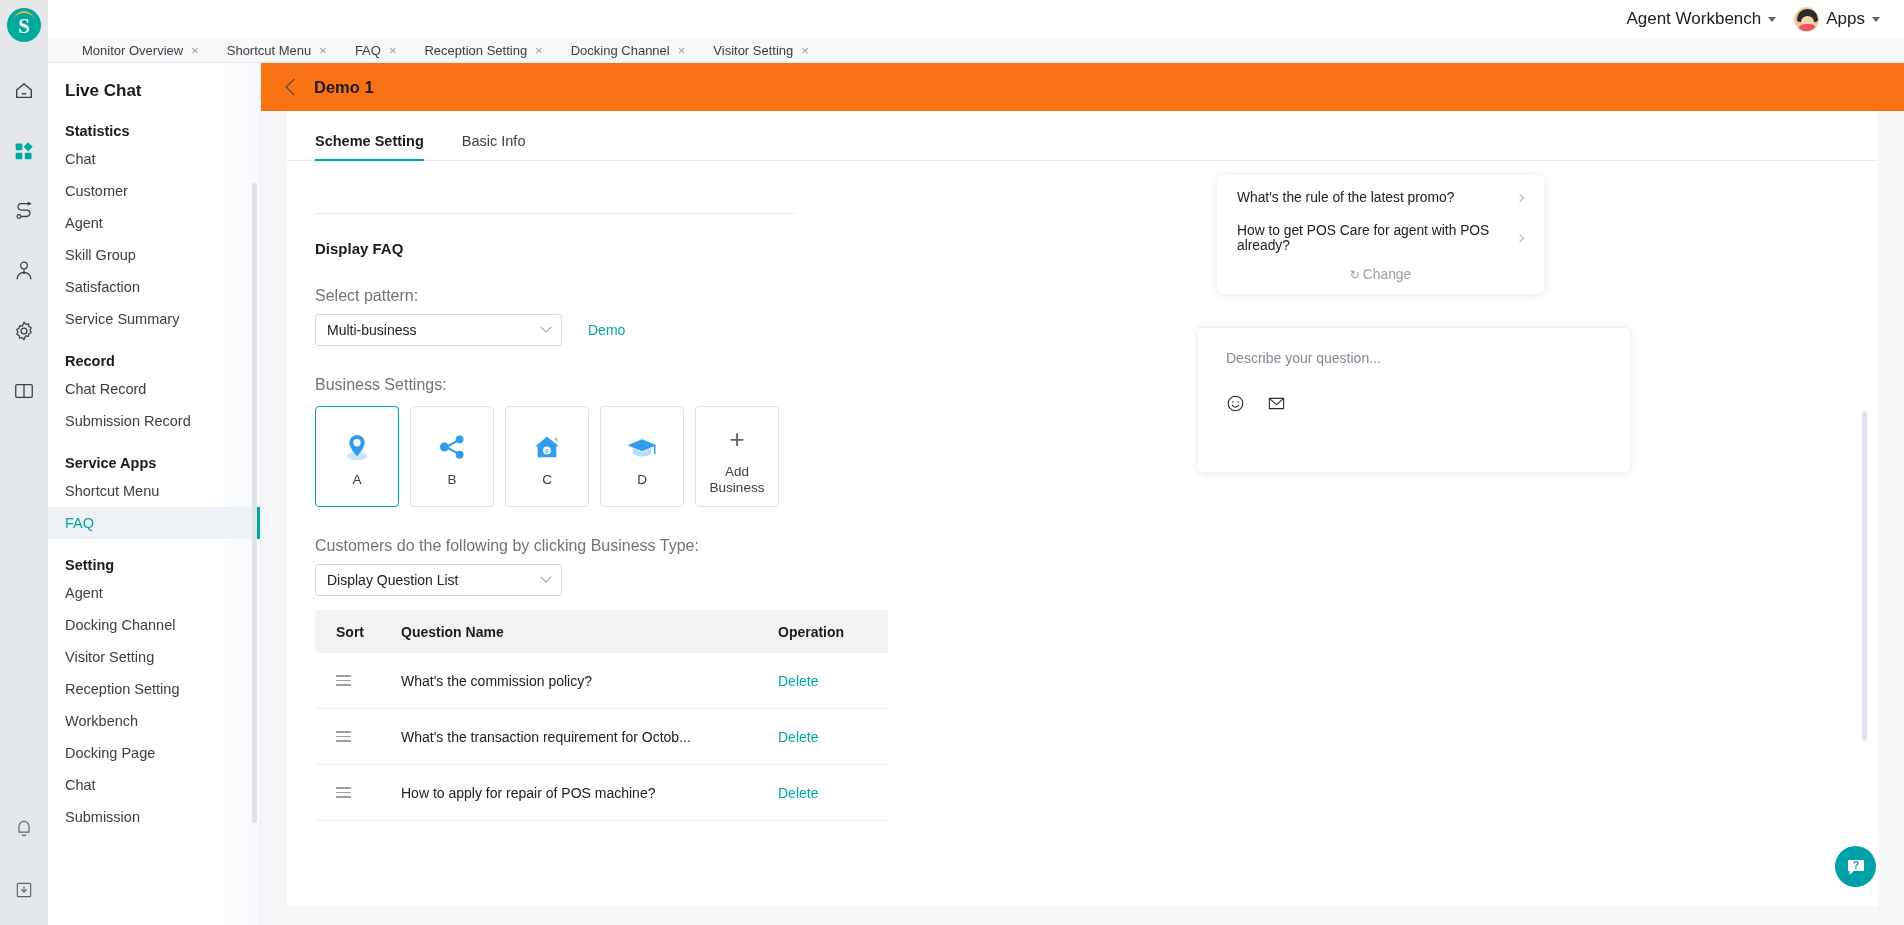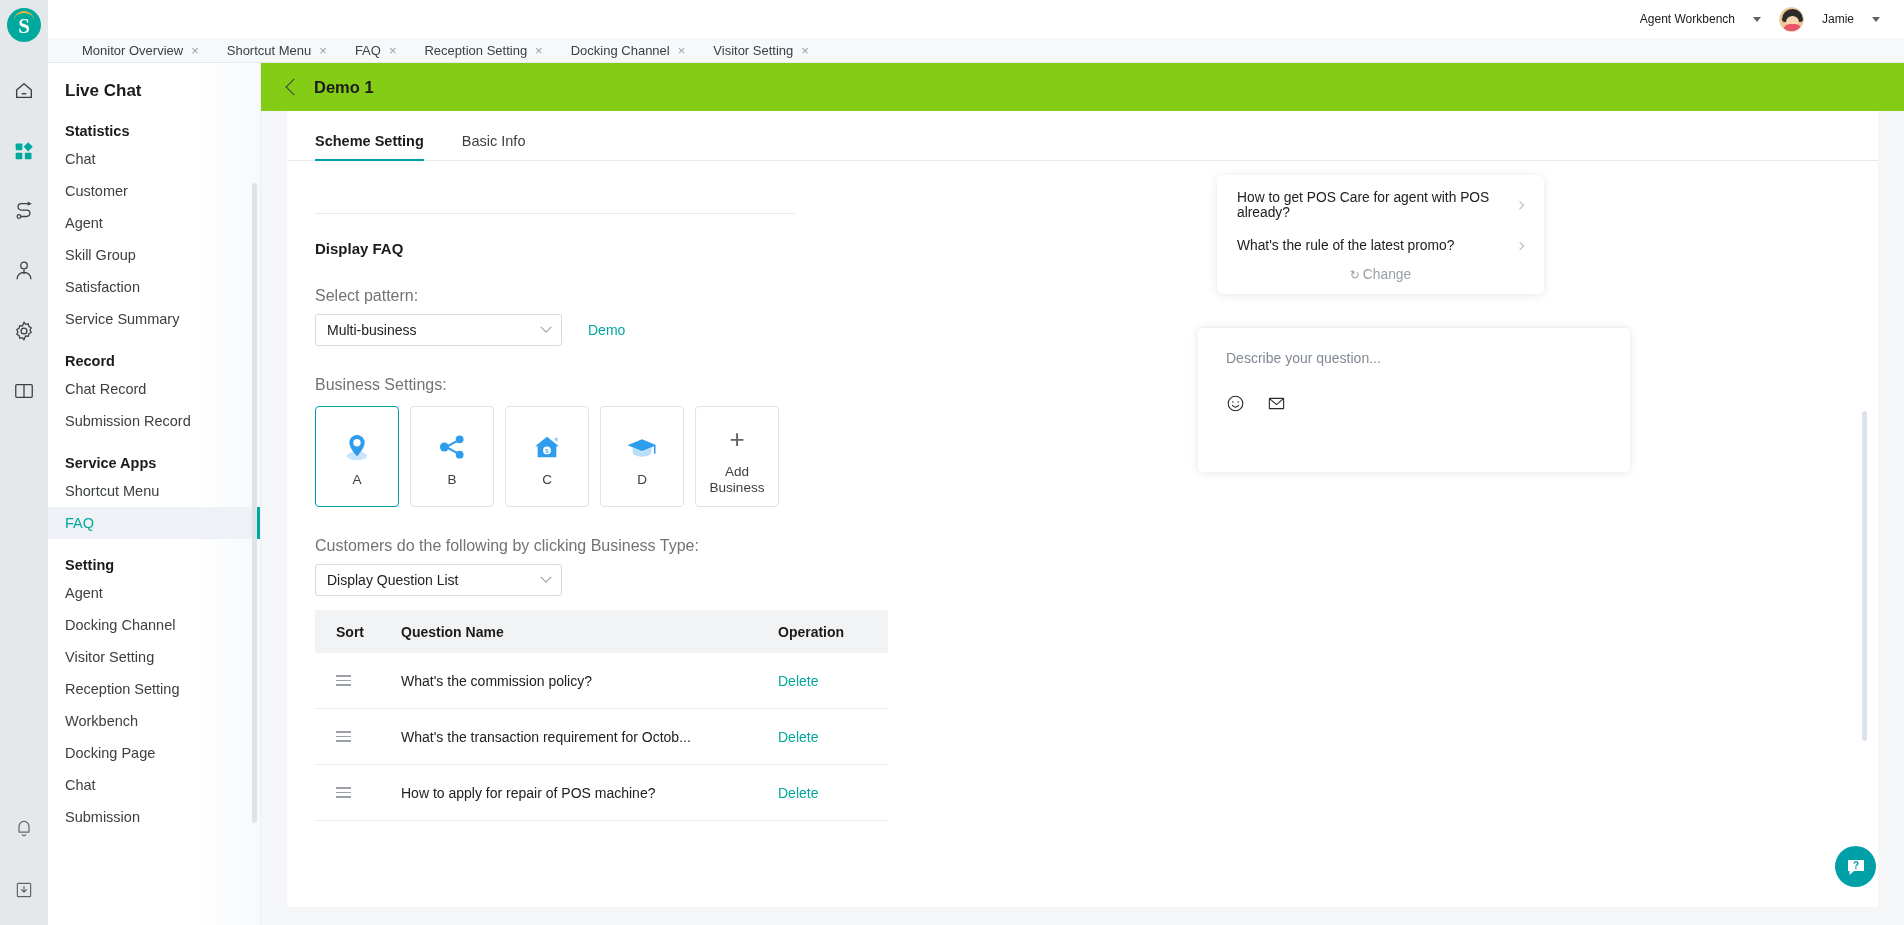--- a/index.html
+++ b/index.html
@@ -42,21 +42,21 @@
   .rail-btn.active { color: #00a99d; }
   .rail-bottom { position: absolute; bottom: 18px; display: flex; flex-direction: column; gap: 28px; align-items: center; }
 
   
   .topbar {
     position: absolute; left: 48px; top: 0; right: 0; height: 38px;
     background: #ffffff;
     display: flex; align-items: center; justify-content: flex-end;
     padding-right: 24px; gap: 18px;
   }
-  .tb-item { display: flex; align-items: center; gap: 18px; font-size: 12px; color: #212121; cursor: pointer; }
+  .tb-item { display: flex; align-items: center; gap: 7px; font-size: 17px; color: #212121; cursor: pointer; }
   .caret { width: 0; height: 0; border-left: 4px solid transparent; border-right: 4px solid transparent; border-top: 5px solid #5f6368; }
   .avatar {
     width: 25px; height: 25px; border-radius: 50%;
     background: #f2c48d; position: relative; overflow: hidden;
     border: 1px solid #e8d4b8;
   }
   .avatar .hair { position: absolute; left: 2px; top: 1px; width: 21px; height: 13px; background: #2b2b2b; border-radius: 11px 11px 3px 3px; }
   .avatar .face { position: absolute; left: 6px; top: 8px; width: 13px; height: 12px; background: #f7d6ad; border-radius: 50%; }
   .avatar .body { position: absolute; left: 3px; bottom: 0; width: 19px; height: 7px; background: #e8556b; border-radius: 9px 9px 0 0; }
 
@@ -87,21 +87,21 @@
     content: ""; position: absolute; right: 0; top: 0; bottom: 0; width: 3px; background: #00a99d;
   }
   .sb-scroll {
     position: absolute; right: 3px; top: 120px; width: 5px; height: 640px;
     background: #dfe3e9; border-radius: 3px;
   }
 
   
   .main { position: absolute; left: 261px; top: 63px; right: 0; bottom: 0; background: #f5f6f8; }
   .page-header {
-    height: 48px; background: #84cc16; display: flex; align-items: center;
+    height: 48px; background: #f97316; display: flex; align-items: center;
     padding-left: 24px; gap: 14px;
   }
   .back-chev { width: 12px; height: 12px; border-left: 1.8px solid #3c4043; border-bottom: 1.8px solid #3c4043; transform: rotate(45deg); cursor: pointer; margin-left: 3px; }
   .page-title { font-size: 16.5px; font-weight: bold; color: #1b1b1b; }
 
   .content-card {
     position: absolute; left: 26px; top: 48px; right: 26px; bottom: 18px;
     background: #ffffff; overflow: hidden;
   }
   .tabs-row { display: flex; gap: 38px; padding: 22px 0 0 28px; border-bottom: 1px solid #e8eaed; }
@@ -257,21 +257,21 @@
     <div class="tb-item">
       <span>Agent Workbench</span>
       <span class="caret"></span>
     </div>
     <div class="tb-item">
       <span class="avatar">
         <span class="hair"></span>
         <span class="face"></span>
         <span class="body"></span>
       </span>
-      <span>Jamie</span>
+      <span>Apps</span>
       <span class="caret"></span>
     </div>
   </div>
 
   <div class="tabstrip" id="tabstrip">
       <div class="tab">
         <span>Monitor Overview</span>
         <span class="x">×</span>
       </div>
       <div class="tab">
@@ -459,25 +459,25 @@
               </div>
           </div>
         </div>
 
         <div class="right-col">
           <div class="preview-wrap">
 
             <div class="faq-card">
               <div id="faq-qs">
                   <div class="faq-q">
-                    <span>How to get POS Care for agent with POS already?</span>
+                    <span>What's the rule of the latest promo?</span>
                     <span class="q-chev"></span>
                   </div>
                   <div class="faq-q">
-                    <span>What's the rule of the latest promo?</span>
+                    <span>How to get POS Care for agent with POS already?</span>
                     <span class="q-chev"></span>
                   </div>
                 </div>
               <div class="change">
                 <span class="refresh-ico">↻</span>
                 <span>Change</span>
               </div>
             </div>
 
             <div class="chat-card">

